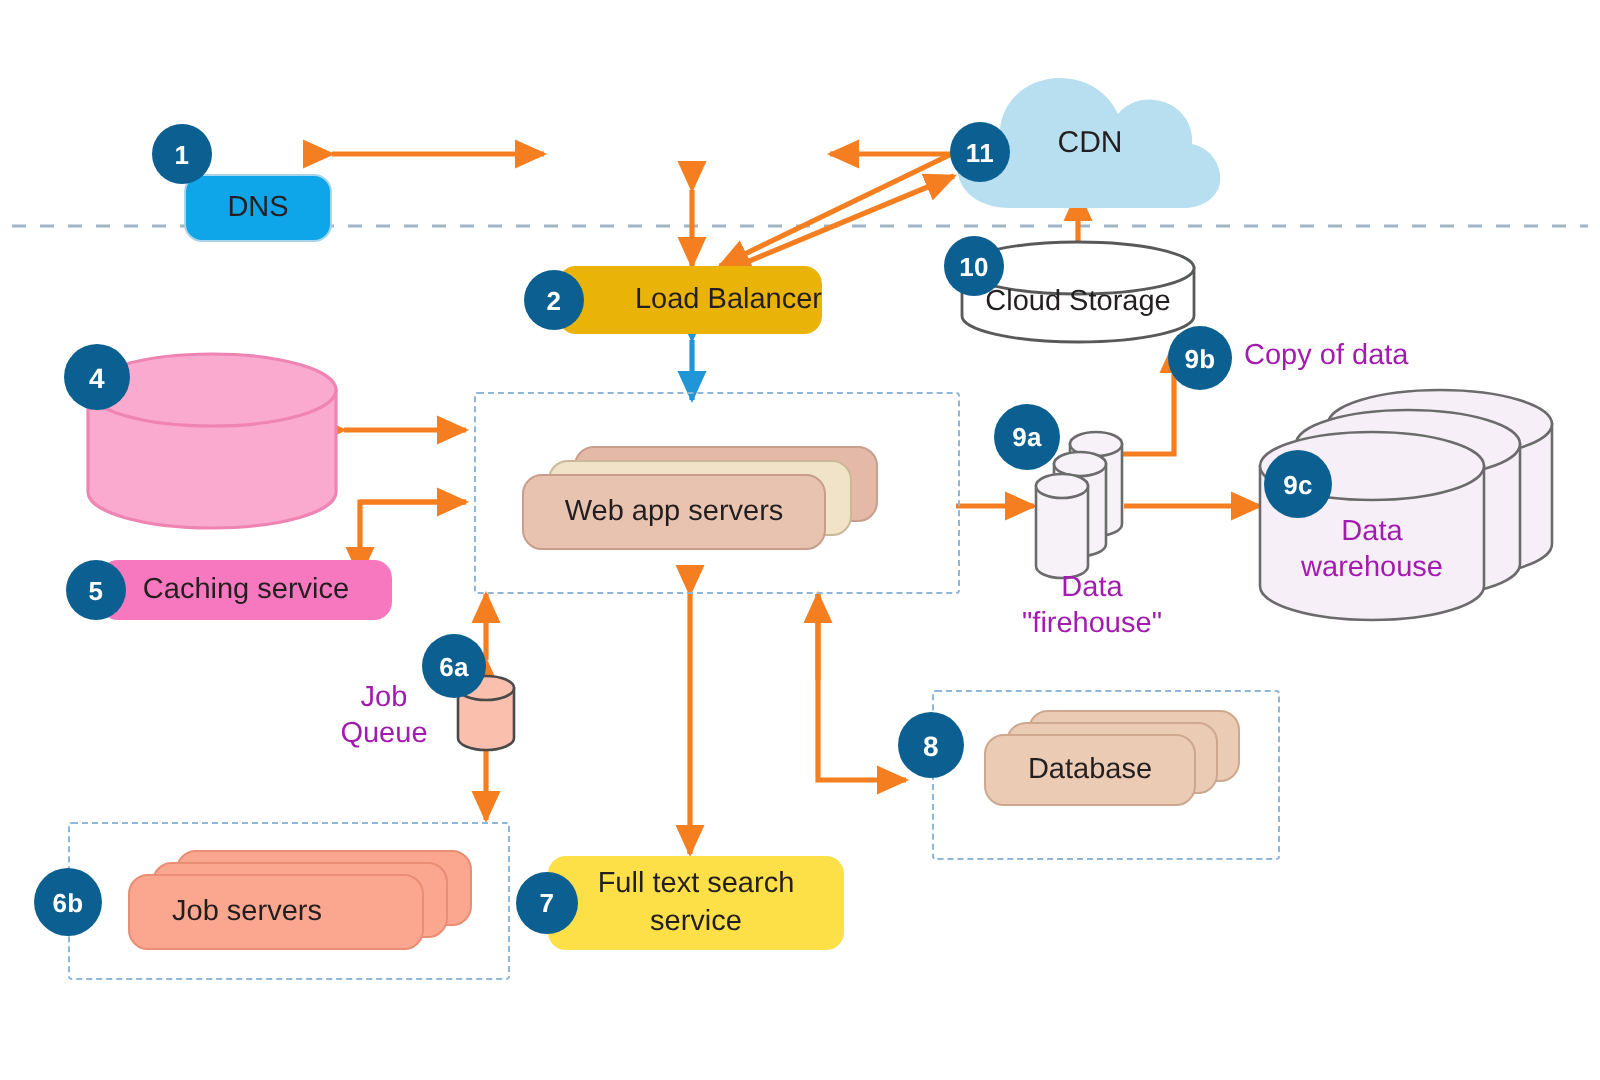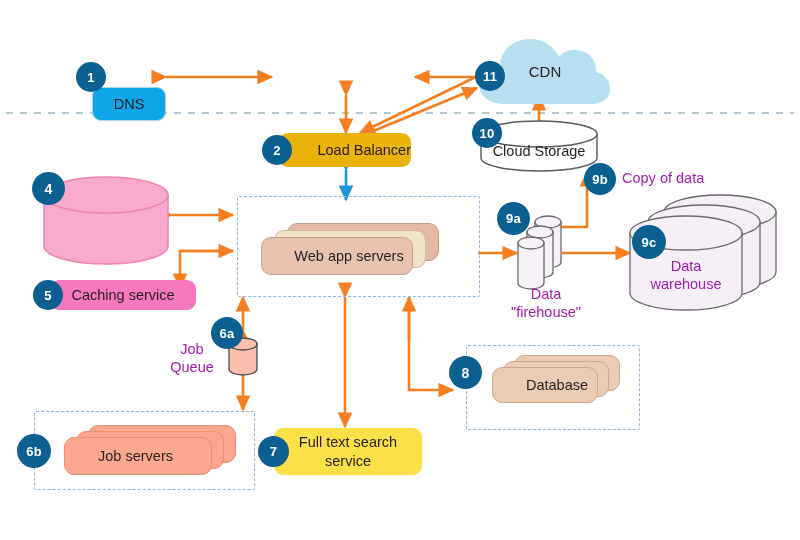--- a/index.html
+++ b/index.html
@@ -94,21 +94,20 @@
   }
   .stack .label {
     position: absolute;
     display: flex;
     align-items: center;
     justify-content: center;
     width: 100%;
     height: 100%;
     font-size: 14.5px;
     color: #231f20;
-    margin-left: 12px;
   }
   .cyl-text {
     position: absolute;
     width: 100%;
     text-align: center;
     font-size: 14.5px;
     color: #231f20;
     z-index: 8;
   }
 </style>

